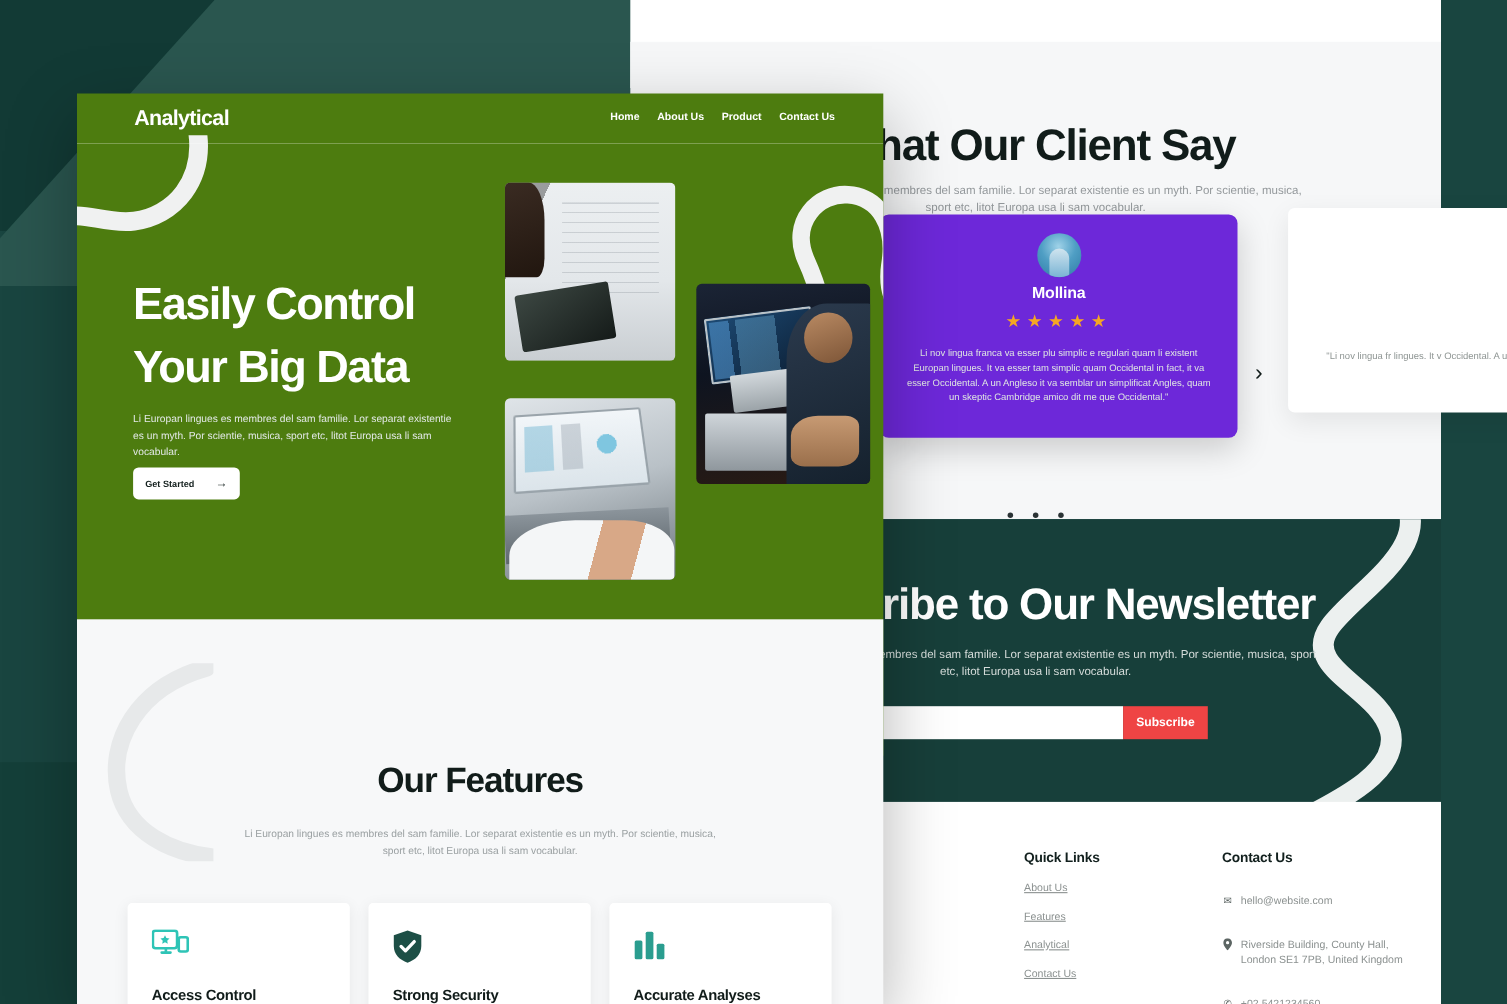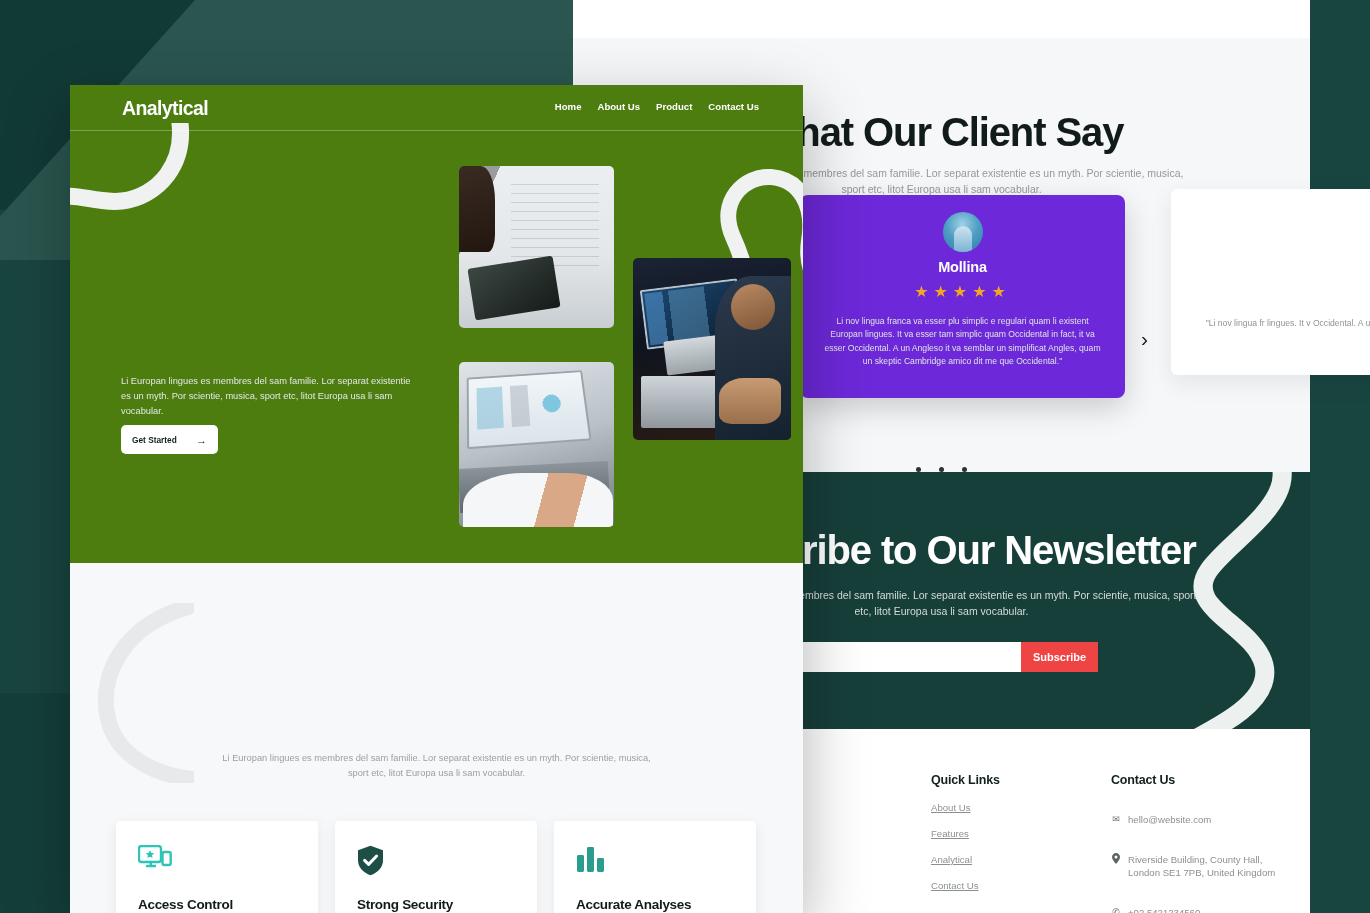--- a/index.html
+++ b/index.html
@@ -360,20 +360,21 @@
 
     <nav class="hero-nav"></nav>
     <div class="brand">Analytical</div>
     <div class="nav-links">
       <a href="#">Home</a>
       <a href="#">About Us</a>
       <a href="#">Product</a>
       <a href="#">Contact Us</a>
     </div>
 
+    <h1 class="h1"><span>Easily Control</span><br><span>Your Big Data</span></h1>
     <p class="h-sub">Li Europan lingues es membres del sam familie. Lor separat existentie es un myth. Por scientie, musica, sport etc, litot Europa usa li sam vocabular.</p>
     <button class="h-btn">
       <span>Get Started</span>
       <span class="arr">→</span>
     </button>
 
     <div class="ph ph1 p1">
         <div class="wb"></div>
       </div>
     <div class="ph ph2 p2">
@@ -388,20 +389,21 @@
       <div class="person"></div>
         <div class="arm"></div>
     </div>
   </section>
 
   <section class="features">
     <svg class="f-squig" viewBox="0 0 110 180" fill="none">
       <path d="M104 4 C 40 22, 14 72, 24 116 C 33 154, 72 172, 108 176" stroke="#e7e9ea" stroke-width="16" stroke-linecap="round"></path>
     </svg>
 
+    <h2 class="f-title">Our Features</h2>
     <p class="f-sub">Li Europan lingues es membres del sam familie. Lor separat existentie es un myth. Por scientie, musica, sport etc, litot Europa usa li sam vocabular.</p>
 
     <div class="f-cards">
 
       <div class="f-card">
         <div class="f-card-icon">
           <svg width="34" height="28" viewBox="0 0 34 28">
             <rect x="1" y="1" width="22" height="16" rx="2.5" fill="none" stroke="#2ec4b6" stroke-width="2.4"></rect>
             <path d="M9 21h8M12.8 17v4" stroke="#2ec4b6" stroke-width="2.4" stroke-linecap="round"></path>
             <path d="M12 5.2l1.25 2.6 2.85.38-2.08 1.98.52 2.83L12 11.63l-2.54 1.34.52-2.83L7.9 8.18l2.85-.38z" fill="#2ec4b6"></path>

